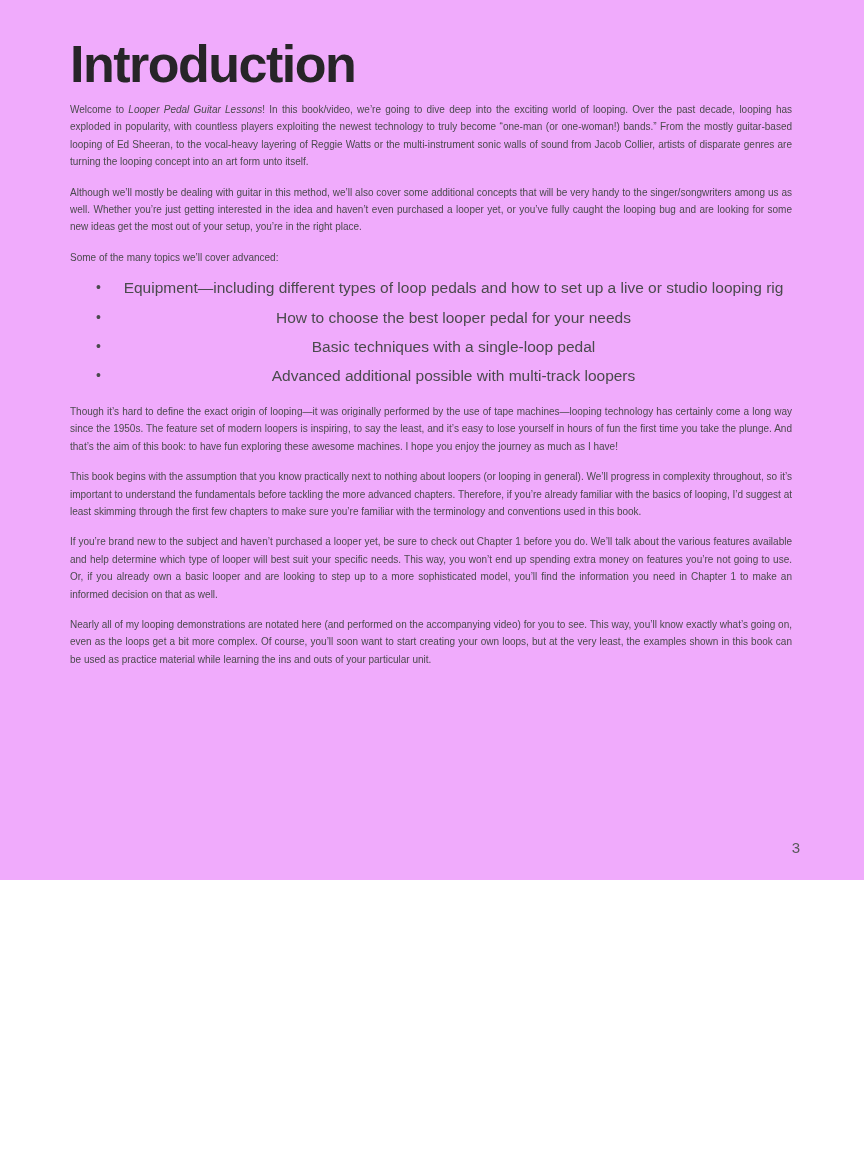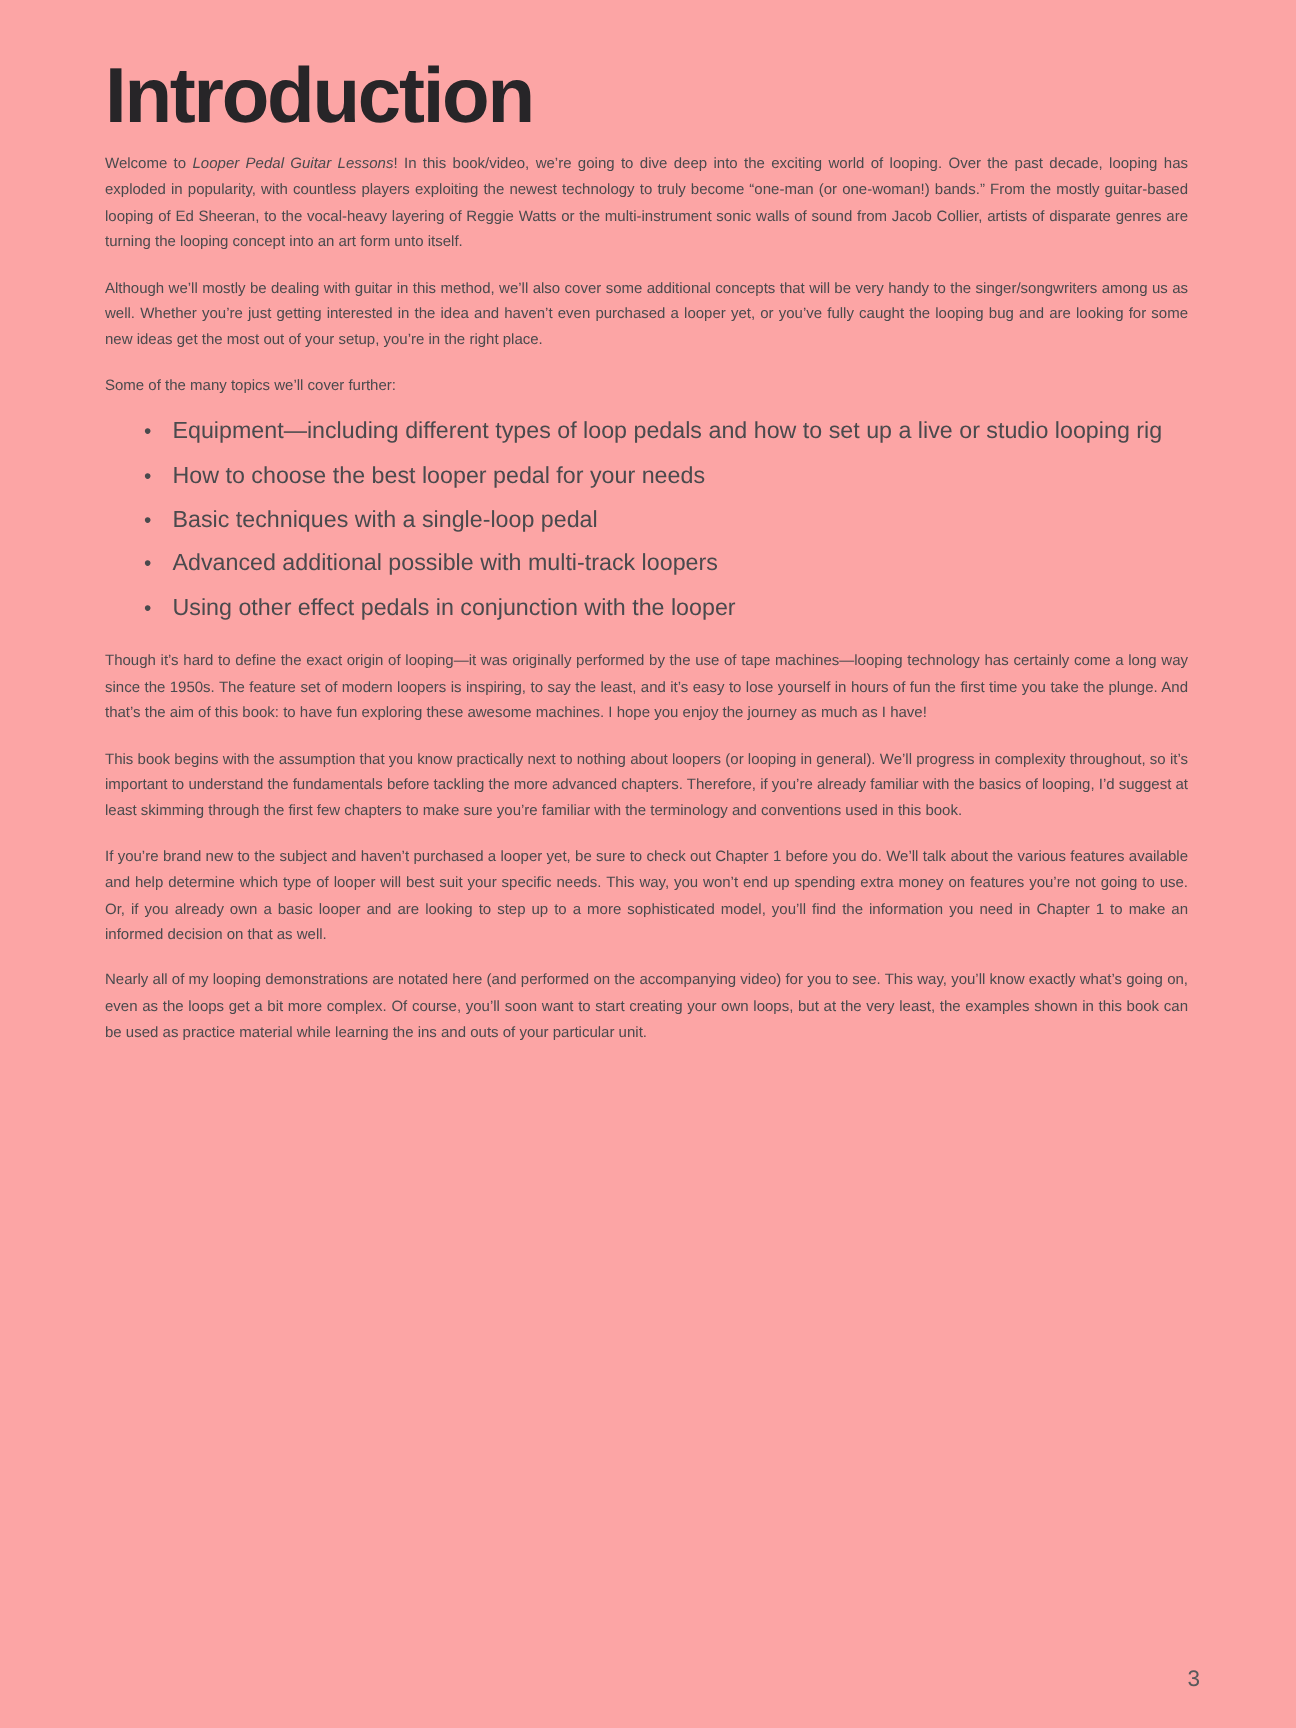--- a/index.html
+++ b/index.html
@@ -5,22 +5,22 @@
   * { margin: 0; padding: 0; box-sizing: border-box; }
   html, body {
     width: 864px;
     height: 1152px;
     background: #ffffff;
     font-family: "Liberation Sans", sans-serif;
   }
   .page {
     position: relative;
     width: 864px;
-    height: 1152px;
-    background: #fca5a5;
+    height: 880px;
+    background: #f0abfc;
     padding: 38px 72px 0 70px;
     overflow: hidden;
   }
   h1.chapter-title {
     font-size: 52px;
     line-height: 1.0;
     font-weight: 700;
     letter-spacing: -1.5px;
     color: #272528;
     margin: 0 0 11px 0;
@@ -47,21 +47,21 @@
     list-style: none;
     margin: 2px 0 18px 0;
     padding: 0;
   }
   ul.topic-list li {
     position: relative;
     padding-left: 45px;
     font-size: 15.5px;
     line-height: 17.4px;
     color: #4a4a4d;
-    text-align: left;
+    text-align: center;
     margin-bottom: 12px;
   }
   ul.topic-list li::before {
     content: "\2022";
     position: absolute;
     left: 26px;
     top: 0;
     color: #4a4a4d;
     font-size: 14px;
   }
@@ -77,28 +77,27 @@
 <body>
 
 <div class="page">
 
   <h1 class="chapter-title">Introduction</h1>
 
   <p class="body-text"><span>Welcome to </span><em>Looper Pedal Guitar Lessons</em><span>! In this book/video, we’re going to dive deep into the exciting world of looping. Over the past decade, looping has exploded in popularity, with countless players exploiting the newest technology to truly become “one-man (or one-woman!) bands.” From the mostly guitar-based looping of Ed Sheeran, to the vocal-heavy layering of Reggie Watts or the multi-instrument sonic walls of sound from Jacob Collier, artists of disparate genres are turning the looping concept into an art form unto itself.</span></p>
 
   <p class="body-text">Although we’ll mostly be dealing with guitar in this method, we’ll also cover some additional concepts that will be very handy to the singer/songwriters among us as well. Whether you’re just getting interested in the idea and haven’t even purchased a looper yet, or you’ve fully caught the looping bug and are looking for some new ideas get the most out of your setup, you’re in the right place.</p>
 
-  <p class="body-text">Some of the many topics we’ll cover further:</p>
+  <p class="body-text">Some of the many topics we’ll cover advanced:</p>
 
   <ul class="topic-list">
     <li><span>Equipment—including different types of loop pedals and how to set up a live or studio looping rig</span></li>
     <li><span>How to choose the best looper pedal for your needs</span></li>
     <li><span>Basic techniques with a single-loop pedal</span></li>
     <li><span>Advanced additional possible with multi-track loopers</span></li>
-    <li><span>Using other effect pedals in conjunction with the looper</span></li>
   </ul>
 
   <p class="body-text">Though it’s hard to define the exact origin of looping—it was originally performed by the use of tape machines—looping technology has certainly come a long way since the 1950s. The feature set of modern loopers is inspiring, to say the least, and it’s easy to lose yourself in hours of fun the first time you take the plunge. And that’s the aim of this book: to have fun exploring these awesome machines. I hope you enjoy the journey as much as I have!</p>
 
 
   <p class="body-text">This book begins with the assumption that you know practically next to nothing about loopers (or looping in general). We’ll progress in complexity throughout, so it’s important to understand the fundamentals before tackling the more advanced chapters. Therefore, if you’re already familiar with the basics of looping, I’d suggest at least skimming through the first few chapters to make sure you’re familiar with the terminology and conventions used in this book.</p>
 
   <p class="body-text">If you’re brand new to the subject and haven’t purchased a looper yet, be sure to check out Chapter 1 before you do. We’ll talk about the various features available and help determine which type of looper will best suit your specific needs. This way, you won’t end up spending extra money on features you’re not going to use. Or, if you already own a basic looper and are looking to step up to a more sophisticated model, you’ll find the information you need in Chapter 1 to make an informed decision on that as well.</p>
 
   <p class="body-text">Nearly all of my looping demonstrations are notated here (and performed on the accompanying video) for you to see. This way, you’ll know exactly what’s going on, even as the loops get a bit more complex. Of course, you’ll soon want to start creating your own loops, but at the very least, the examples shown in this book can be used as practice material while learning the ins and outs of your particular unit.</p>

